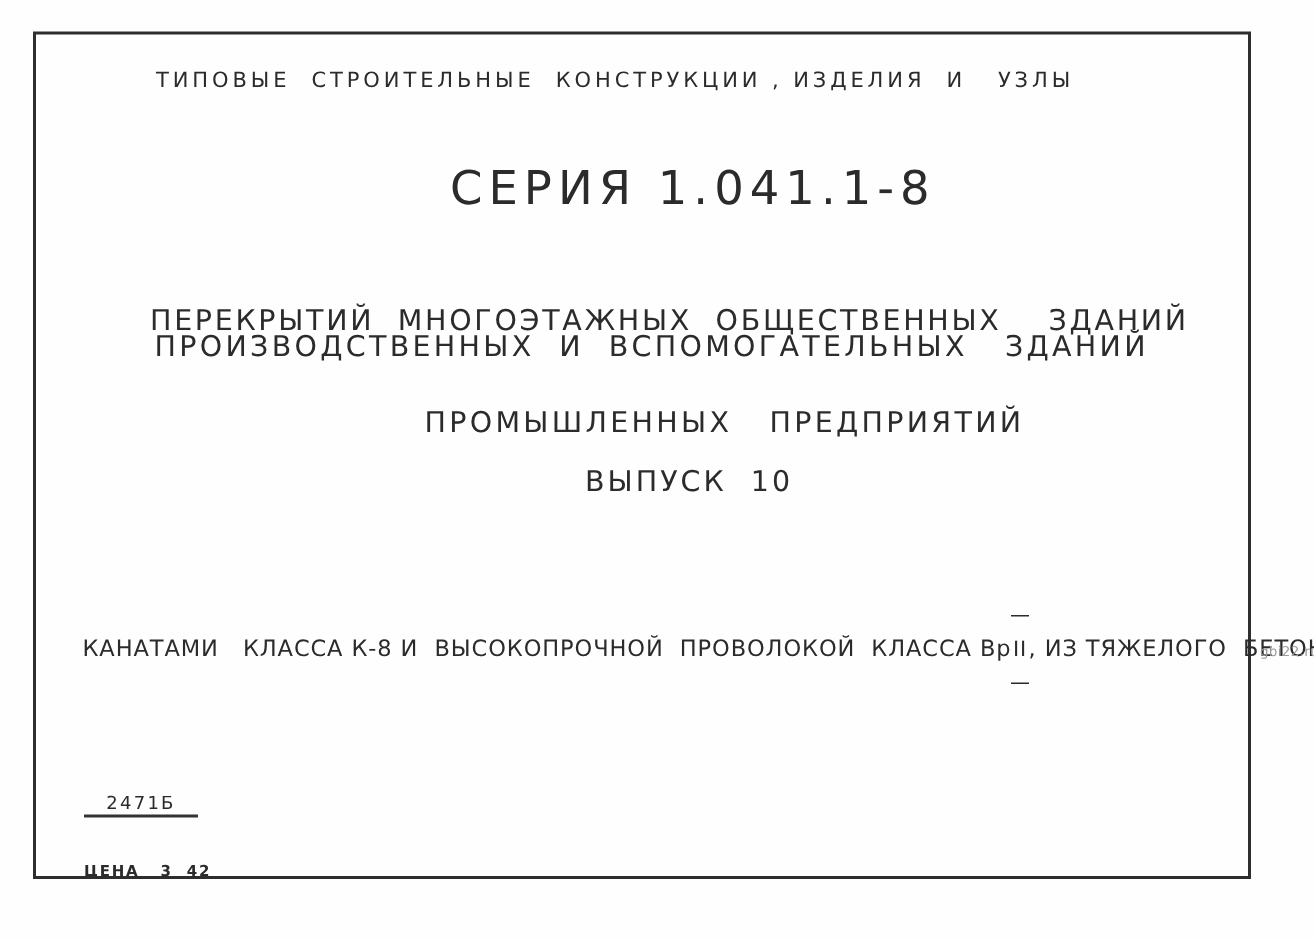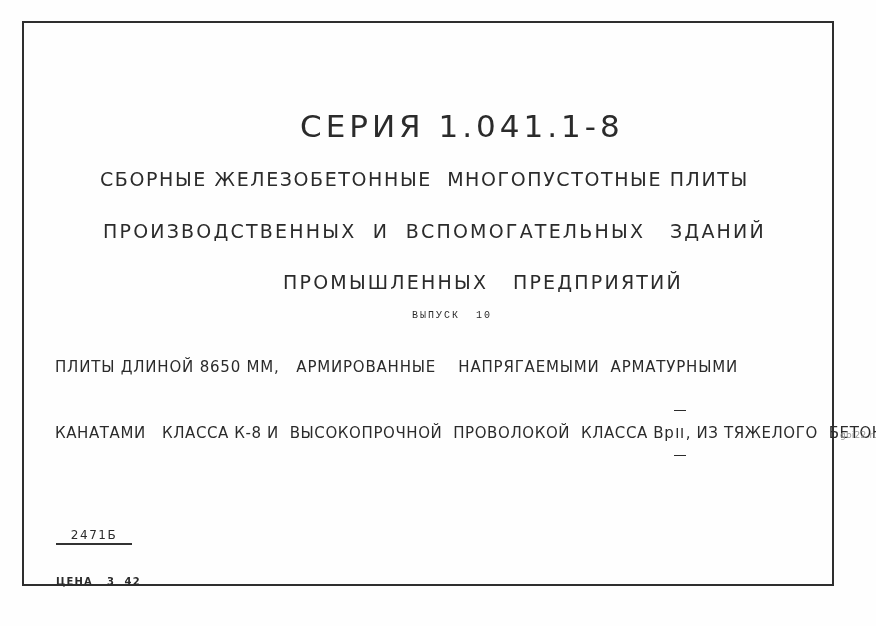--- a/index.html
+++ b/index.html
@@ -25,21 +25,21 @@
     font-size:14px;letter-spacing:2.6px;font-weight:500;
   }
   .series-title{
     left:300px;top:108px;
     font-size:31px;letter-spacing:4px;font-weight:400;
   }
   .sub-a{left:100px;top:168px;font-size:19px;letter-spacing:1.6px;}
   .sub-b{left:100px;top:203px;font-size:19px;letter-spacing:1.8px;}
   .sub-c{left:103px;top:220px;font-size:19px;letter-spacing:2.2px;}
   .sub-d{left:283px;top:271px;font-size:19px;letter-spacing:2.2px;}
-  .issue-line{left:412px;top:310px;font-size:10px;letter-spacing:2px;font-family:Liberation Mono, monospace;}
+  .issue-line{left:390px;top:310px;font-size:19px;letter-spacing:2px;}
 
   .desc-1{left:55px;top:358px;font-size:15px;letter-spacing:0.8px;}
   .desc-2{left:55px;top:390px;font-size:15px;letter-spacing:0.6px;}
   .roman{
     display:inline-block;
     border-top:1.5px solid #2b2b2b;
     border-bottom:1.5px solid #2b2b2b;
     line-height:14px;
     padding:15px 1px;
     font-size:14px;
@@ -66,33 +66,33 @@
     font-size:10px;letter-spacing:1.2px;font-weight:600;margin-top:28px;
   }
 </style>
 </head>
 <body>
 
 <div class="page">
 
   <div class="frame"></div>
 
+  <div class="txt header-line">ТИПОВЫЕ  СТРОИТЕЛЬНЫЕ  КОНСТРУКЦИИ , ИЗДЕЛИЯ  И   УЗЛЫ</div>
 
   <div class="txt series-title">СЕРИЯ 1.041.1-8</div>
 
-  <div class="txt sub-a">СБОРНЫЕ ЖЕЛЕЗОБЕТОННЫЕ  МНОГОПУСТОТНЫЕ ПЛИТЫ</div>
 
+  <div class="txt sub-b">ПЕРЕКРЫТИЙ  МНОГОЭТАЖНЫХ  ОБЩЕСТВЕННЫХ    ЗДАНИЙ</div>
 
   <div class="txt sub-c">ПРОИЗВОДСТВЕННЫХ  И  ВСПОМОГАТЕЛЬНЫХ   ЗДАНИЙ</div>
 
   <div class="txt sub-d">ПРОМЫШЛЕННЫХ   ПРЕДПРИЯТИЙ</div>
 
   <div class="txt issue-line">ВЫПУСК  10</div>
 
-  <div class="txt desc-1">ПЛИТЫ ДЛИНОЙ 8650 ММ,   АРМИРОВАННЫЕ    НАПРЯГАЕМЫМИ  АРМАТУРНЫМИ</div>
 
   <div class="txt desc-2"><span>КАНАТАМИ   КЛАССА К-8 И  ВЫСОКОПРОЧНОЙ  ПРОВОЛОКОЙ  КЛАССА Вр</span><span class="roman">II</span><span>, ИЗ ТЯЖЕЛОГО  БЕТОНА</span></div>
 
 
   <div class="txt watermark">gbi22.ru</div>
 
   <div class="txt footer-number">2471Б</div>
 
   <div class="txt footer-price">ЦЕНА   3  42</div>
 

